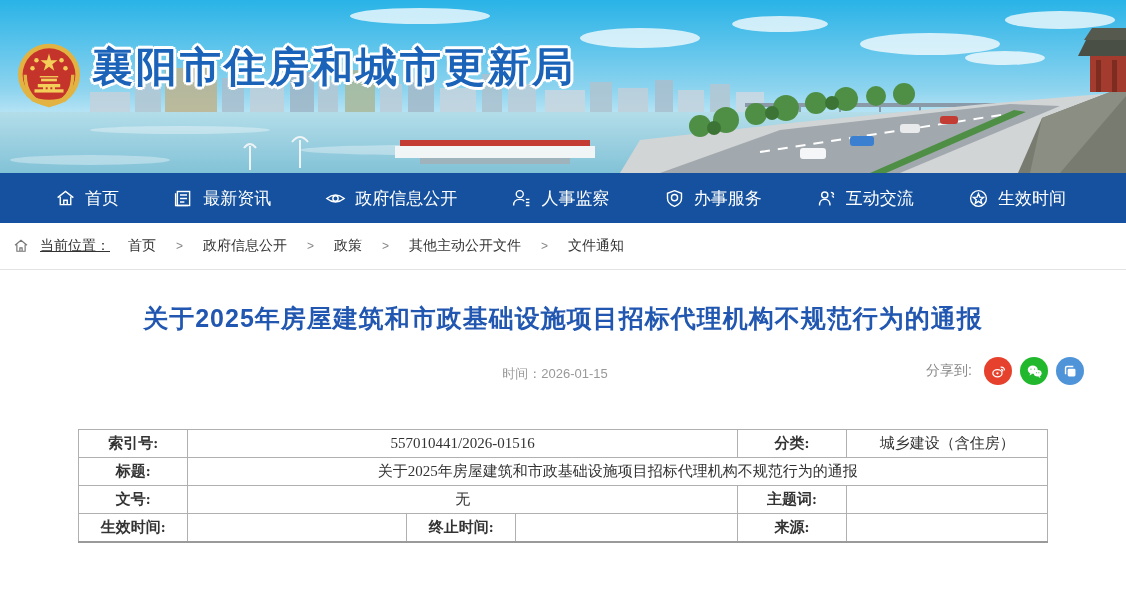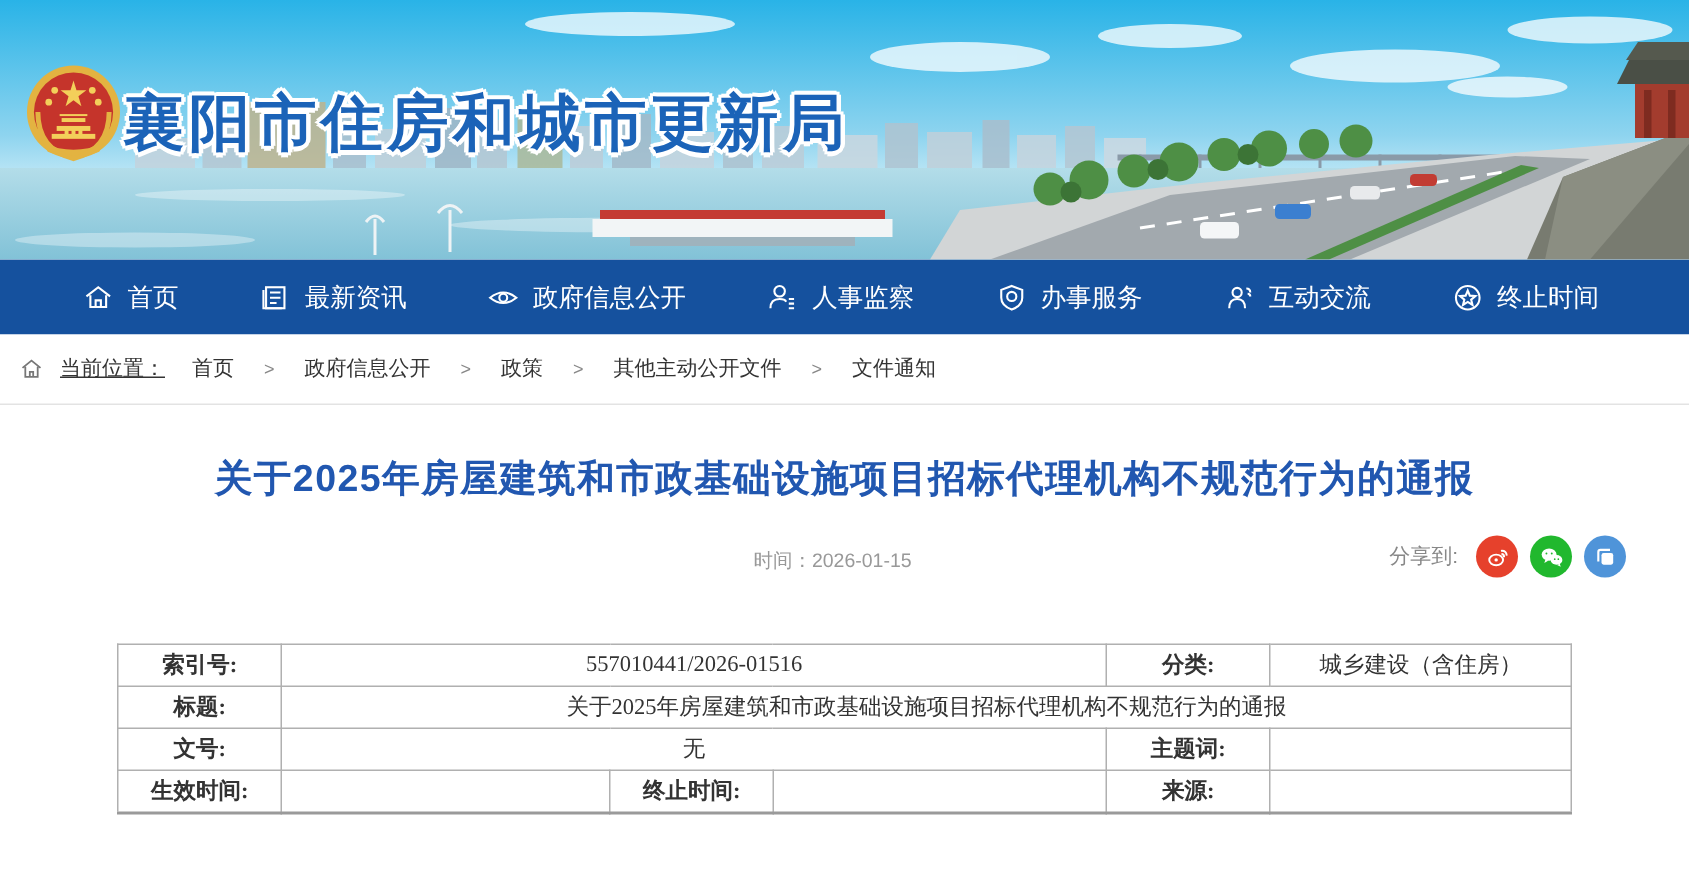--- a/index.html
+++ b/index.html
@@ -2,21 +2,21 @@
 <html style="--nav-blue: #15519e; --title-blue: #1b63b8; --article-blue: #2157b0; --weibo-red: #e6412c; --wechat-green: #21b82e; --copy-blue: #4f94d9;"><head>
 <meta charset="utf-8">
 <style>
   * { margin:0; padding:0; box-sizing:border-box; }
   html,body { width:1126px; height:589px; background:#fff;
     font-family:"Liberation Sans","DejaVu Sans",sans-serif; overflow:hidden; }
 
   
   .banner { position:relative; width:1126px; height:173px; overflow:hidden; }
   .banner svg.scene { position:absolute; inset:0; display:block; }
-  .brand { position:absolute; left:16px; top:40px; display:flex; align-items:center; gap:0; }
+  .brand { position:absolute; left:16px; top:40px; display:flex; gap:10px; }
   .emblem { width:66px; height:84px; }
   .site-title {
     font-size:41px; font-weight:bold; color:var(--title-blue,#1b63b8); letter-spacing:3px;
     text-shadow:-2px -2px 0 #fff, 2px -2px 0 #fff, -2px 2px 0 #fff, 2px 2px 0 #fff,
                  0 -3px 0 #fff, 0 3px 0 #fff, -3px 0 0 #fff, 3px 0 0 #fff;
   }
 
   
   .nav { width:1126px; height:50px; background:var(--nav-blue,#15519e);
     display:flex; align-items:center; justify-content:space-between; padding:0 60px 0 55px; }
@@ -237,21 +237,21 @@
         <circle cx="10" cy="8" r="3.5"></circle>
         <path d="M4 20 Q4 13 10 13 Q16 13 16 20 M17 5 Q20 5 20 8 M18 9 Q20 9 20 11"></path>
       </svg>
     <span>互动交流</span>
   </div>
   <div class="nav-item">
     <svg viewBox="0 0 24 24">
         <circle cx="12" cy="12" r="9"></circle>
         <path d="M12 6.5 L13.6 10.4 L17.8 10.7 L14.6 13.4 L15.6 17.5 L12 15.2 L8.4 17.5 L9.4 13.4 L6.2 10.7 L10.4 10.4 Z"></path>
       </svg>
-    <span>终止时间</span>
+    <span>生效时间</span>
   </div>
 </div>
 
 <div class="crumbbar">
   <svg viewBox="0 0 24 24">
       <path d="M4 11 L12 4.5 L20 11 M6.5 10 v9 h11 v-9 M10.5 19 v-4.5 h3 v4.5"></path>
     </svg>
   <span class="crumb-label">当前位置：</span>
   <span class="crumb">首页</span>
   <span class="crumb-sep">&gt;</span>

